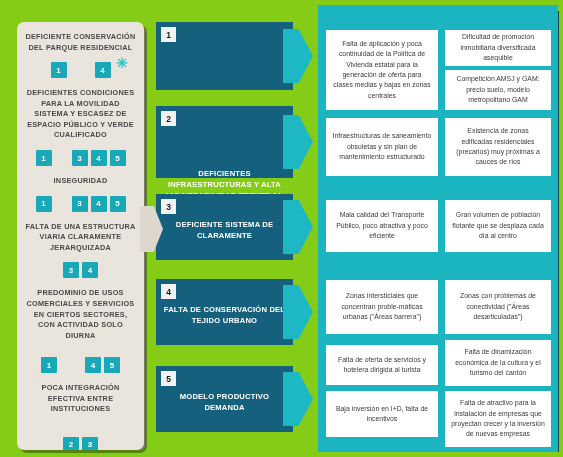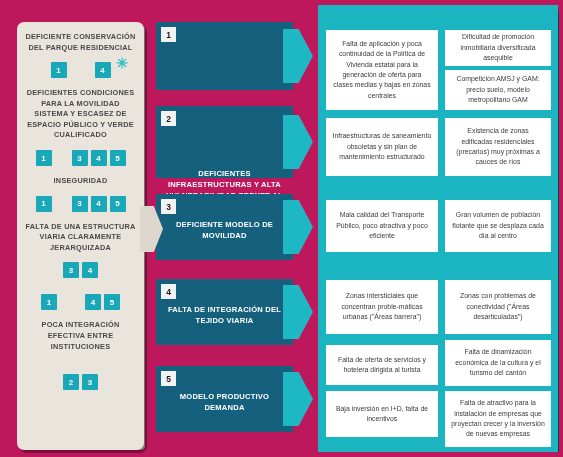--- a/index.html
+++ b/index.html
@@ -9,21 +9,21 @@
     height: 457px;
     background: #0a0d10;
     font-family: "Liberation Sans", sans-serif;
     overflow: hidden;
     position: relative;
   }
 
   #root {
     position: absolute;
     inset: 0;
-    background: #be185d;
+    background: #84cc16;
   }
 
   
   .left-panel {
     position: absolute;
     left: 17px;
     top: 22px;
     width: 127px;
     height: 428px;
     background: #e9e4dc;
@@ -234,20 +234,21 @@
 
     <div class="issue-block">
       <div class="issue-title">FALTA DE UNA ESTRUCTURA VIARIA CLARAMENTE JERARQUIZADA</div>
       <div class="badge-row">
         <span class="badge">3</span>
         <span class="badge">4</span>
       </div>
     </div>
 
     <div class="issue-block">
+      <div class="issue-title">PREDOMINIO DE USOS COMERCIALES Y SERVICIOS EN CIERTOS SECTORES, CON ACTIVIDAD SOLO DIURNA</div>
       <div class="badge-row" style="margin-top:16px;">
         <span class="badge">1</span>
         <span class="badge-gap"></span>
         <span class="badge">4</span>
         <span class="badge">5</span>
       </div>
     </div>
 
     <div class="issue-block">
       <div class="issue-title">POCA INTEGRACIÓN EFECTIVA ENTRE INSTITUCIONES</div>
@@ -267,26 +268,26 @@
       <div class="mid-num">1</div>
     </div>
 
     <div class="mid-box" style="top:106px; height:72px;">
       <div class="mid-num">2</div>
       <div class="mid-label" style="top:22px;margin-top:40px;">DEFICIENTES INFRAESTRUCTURAS Y ALTA VULNERABILIDAD FRENTE AL CAMBIO CLIMÁTICO</div>
     </div>
 
     <div class="mid-box" style="top:194px; height:66px;">
       <div class="mid-num">3</div>
-      <div class="mid-label" style="top:25px;">DEFICIENTE MODELO DE MOVILIDAD</div>
+      <div class="mid-label" style="top:25px;">DEFICIENTE SISTEMA DE CLARAMENTE</div>
     </div>
 
     <div class="mid-box" style="top:279px; height:66px;">
       <div class="mid-num">4</div>
-      <div class="mid-label" style="top:25px;">FALTA DE INTEGRACIÓN DEL TEJIDO VIARIA</div>
+      <div class="mid-label" style="top:25px;">FALTA DE CONSERVACIÓN DEL TEJIDO URBANO</div>
     </div>
 
     <div class="mid-box" style="top:366px; height:66px;">
       <div class="mid-num">5</div>
       <div class="mid-label" style="top:25px;">MODELO PRODUCTIVO DEMANDA</div>
     </div>
 
   </div>
 
   <div class="teal-chevron" style="left:283px; top:29px;"></div>

